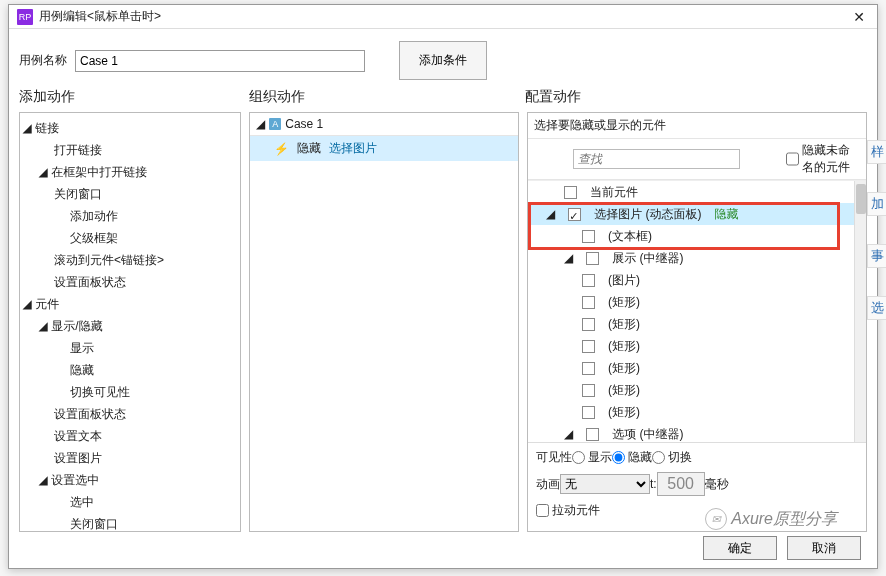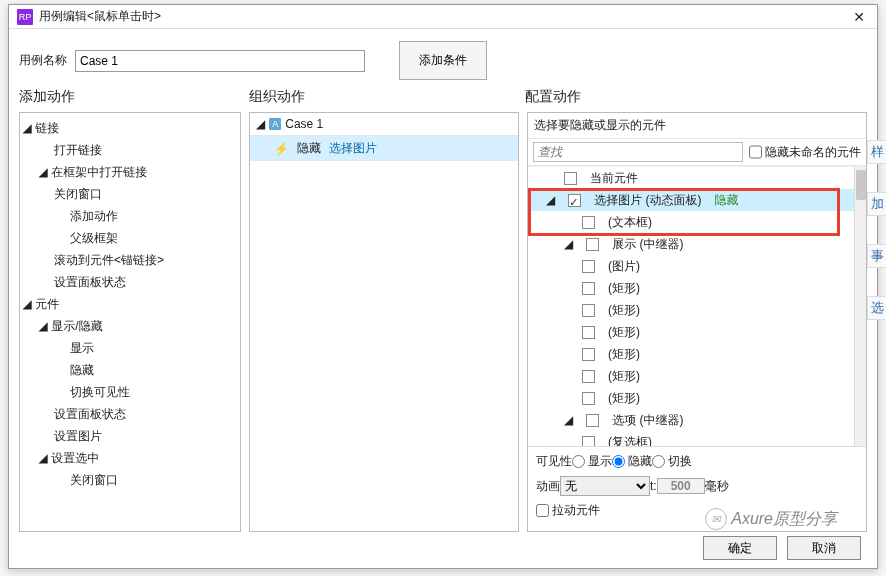--- a/index.html
+++ b/index.html
@@ -25,35 +25,35 @@
 .tree { list-style: none; padding: 4px 2px; }
 .tree li { line-height: 22px; white-space: nowrap; }
 .tree .tog { display: inline-block; width: 10px; text-align: center; color: #222; cursor: pointer; }
 .midtop { display: flex; align-items: center; gap: 4px; padding: 4px 6px; border-bottom: 1px solid #e5e5e5; }
 .midrow { display: flex; align-items: center; gap: 8px; padding: 4px 6px 4px 24px; background: #d5efff; }
 .midrow .lightning { color: #888; }
 .midrow .act { color: #222; }
 .midrow .link { color: #0369a1; }
 .right .hdr { padding: 4px 6px; border-bottom: 1px solid #e5e5e5; }
 .right .searchrow { display: flex; align-items: center; padding: 3px 5px; gap: 6px; border-bottom: 1px solid #e5e5e5; }
-.right .searchrow input { flex: 1; height: 20px; border: 1px solid #bbb; font-style: italic; color: #888; padding: 0 4px; font-size: 12px; }
+.right .searchrow input { flex: 1; height: 20px; border: 1px solid #bbb; font-style: italic; color: #888; padding: 0 4px; font-size: 12px; margin-left: 40px; }
 .right .listwrap { flex: 1; border-top: 1px solid #eee; position: relative; overflow: hidden; }
 .right .list { position: absolute; inset: 0 12px 0 0; overflow: auto; }
 .right .list .row { display: flex; align-items: center; line-height: 22px; padding: 0 4px; gap: 13px; }
 .right .list .row.selected { background: #cdeeff; }
 .right .list .cb { width: 13px; height: 13px; border: 1px solid #888; background: #fff; display: inline-block; }
 .right .list .cb.checked { background: #fff; position: relative; }
 .right .list .cb.checked::after { content: "✓"; position: absolute; top: -4px; left: 0; font-size: 11px; color: #222; }
 .right .redbox { position: absolute; border: 3px solid #e74030; pointer-events: none; }
 .right .scrollbar { position: absolute; right: 0; top: 0; width: 12px; height: 100%; background: #f0f0f0; border-left: 1px solid #ddd; }
 .right .scrollbar .thumb { position: absolute; left: 1px; top: 3px; width: 10px; height: 30px; background: #c8c8c8; border-radius: 2px; }
 .right .opts { border-top: 1px solid #ddd; padding: 6px 8px; font-size: 12px; }
 .right .opts .line { display: flex; align-items: center; margin-bottom: 6px; }
 .right .opts select { width: 90px; height: 20px; border: 1px solid #aaa; font-size: 12px; }
-.right .opts input.tbox { width: 48px; height: 16px; border: 1px solid #aaa; background: #f2f2f2; color: #888; text-align: center; font-size: 12px; font-weight: bold; }
+.right .opts input.tbox { width: 48px; height: 24px; border: 1px solid #aaa; background: #f2f2f2; color: #888; text-align: center; font-size: 16px; }
 .footer { position: absolute; right: 16px; bottom: 8px; display: flex; gap: 10px; }
 .footer button { width: 74px; height: 24px; border: 1px solid #888; background: #f0f0f0; font-size: 12px; cursor: pointer; }
 .watermark { position: absolute; right: 40px; bottom: 38px; font-size: 16px; color: #888; font-style: italic; display: flex; align-items: center; gap: 4px; pointer-events: none; }
 .watermark .wx { width: 22px; height: 22px; border-radius: 50%; border: 1px solid #bbb; display: flex; align-items: center; justify-content: center; font-size: 11px; color: #aaa; }
 .sidetabs { position: absolute; right: -1px; top: 140px; display: flex; flex-direction: column; gap: 28px; pointer-events: none; }
 .sidetabs span { writing-mode: horizontal-tb; font-size: 13px; color: #2f6fb3; background: #f9f9f9; padding: 2px 3px; border: 1px solid #ddd; border-right: none; }
 .a-icon { display: inline-block; width: 12px; height: 12px; background: #5fa8d3; color: #fff; font-size: 9px; text-align: center; line-height: 12px; border-radius: 1px; }
 label.chk { display: inline-flex; align-items: center; gap: 3px; cursor: pointer; }
 input[type=radio], input[type=checkbox] { cursor: pointer; }
 </style>
@@ -90,22 +90,24 @@
         <li style="padding-left:48px"><span>添加动作</span></li>
         <li style="padding-left:48px"><span>父级框架</span></li>
         <li style="padding-left:32px"><span>滚动到元件&lt;锚链接&gt;</span></li>
         <li style="padding-left:32px"><span>设置面板状态</span></li>
         <li><span class="tog">◢</span> <span>元件</span></li>
         <li style="padding-left:16px"><span class="tog">◢</span> <span>显示/隐藏</span></li>
         <li style="padding-left:48px"><span>显示</span></li>
         <li style="padding-left:48px"><span>隐藏</span></li>
         <li style="padding-left:48px"><span>切换可见性</span></li>
         <li style="padding-left:32px"><span>设置面板状态</span></li>
+        <li style="padding-left:32px"><span>设置文本</span></li>
         <li style="padding-left:32px"><span>设置图片</span></li>
         <li style="padding-left:16px"><span class="tog">◢</span> <span>设置选中</span></li>
+        <li style="padding-left:48px"><span>选中</span></li>
         <li style="padding-left:48px"><span>关闭窗口</span></li>
 
       </ul>
     </div>
 
     <div class="panel mid">
       <div class="midtop">
         <span class="tog">◢</span>
         <span class="a-icon">A</span>
         <span>Case 1</span>

